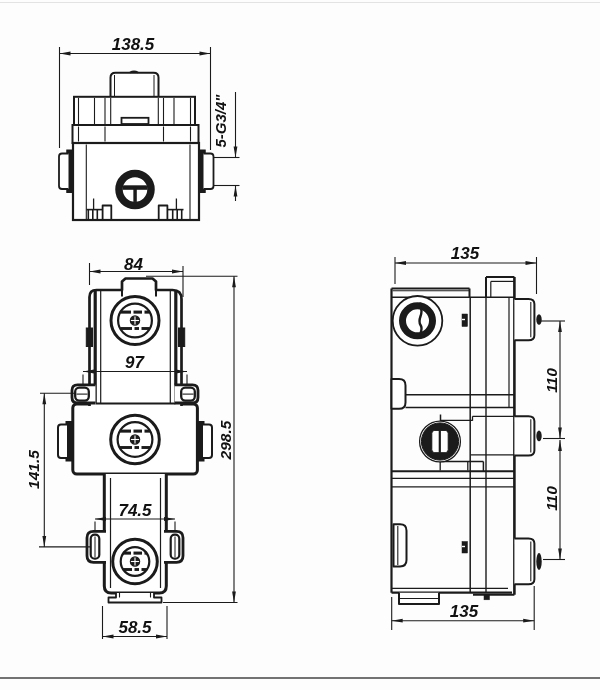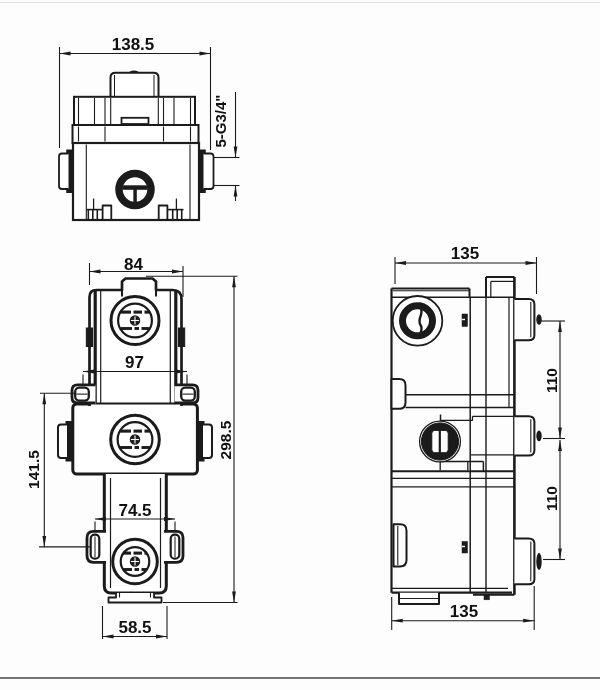--- a/index.html
+++ b/index.html
@@ -1,16 +1,16 @@
 <!DOCTYPE html>
 <html><head>
 <meta charset="utf-8">
 <style>
 html,body{margin:0;padding:0;background:#fff;}
-.page{position:relative;width:600px;height:690px;overflow:hidden;background:#fdfdfd;}
+.page{position:relative;width:600px;height:690px;overflow:hidden;background:#fdfdfd;font-style:italic;}
 svg{display:block;}
 text{font-family:"Liberation Sans",sans-serif;}
 </style>
 </head>
 <body>
 
 <div class="page">
 <svg width="600" height="690" viewBox="0 0 600 690">
 
 <rect x="0" y="0" width="600" height="690" fill="#fdfdfd"></rect>

